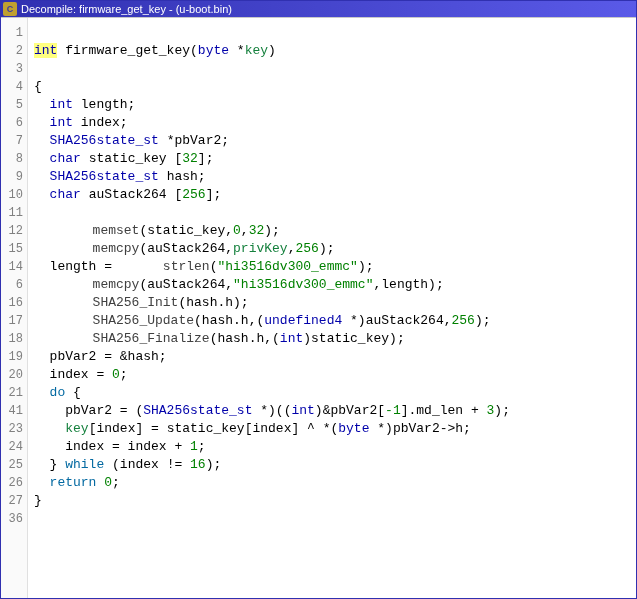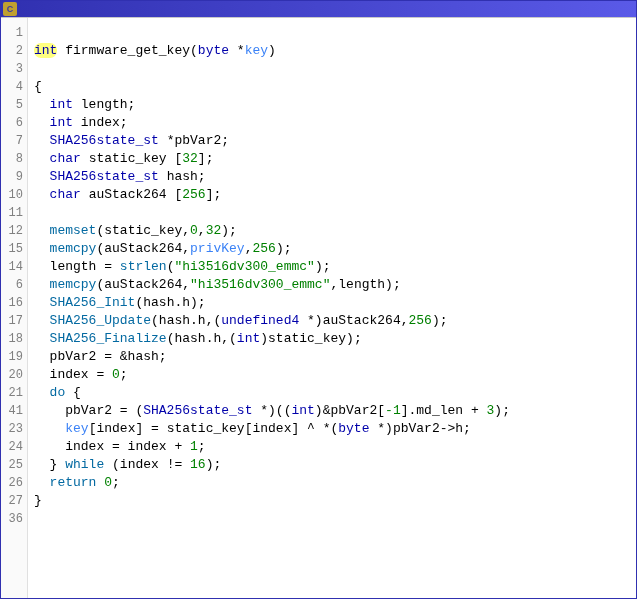--- a/index.html
+++ b/index.html
@@ -69,34 +69,35 @@
   padding: 6px 0 0 6px;
   white-space: pre;
   font-size: 13px;
   line-height: 18px;
   color: #000;
 }
 .code .ln {
   height: 18px;
 }
 .kw   { color: #0369a1; }        
-.ty   { color: #0000aa; border-radius: 7px; }        
+.ty   { color: #0000aa; }        
 .id   { color: #000000; }
-.fn   { color: #0369a1; }
+.fn   { color: #404040; margin-left: 43px; }
 .str  { color: #008000; }
 .num  { color: #008000; text-align: center; }
-.glob { color: #3b82f6; }
+.glob { color: #15803d; }
 .hl   { background: #ffff80; }
 </style>
 </head>
 <body>
 
 <div class="window">
   <div class="titlebar">
     <span class="title-icon">C</span>
+    <span>Decompile: firmware_get_key - (u-boot.bin)</span>
   </div>
   <div class="content">
     <div class="gutter" id="gutter">
         <div>1</div>
         <div>2</div>
         <div>3</div>
         <div>4</div>
         <div>5</div>
         <div>6</div>
         <div>7</div>

